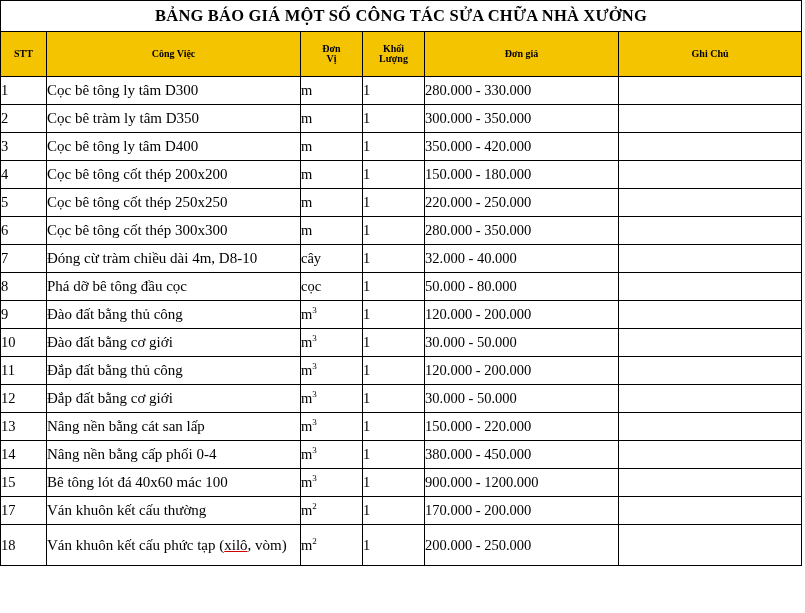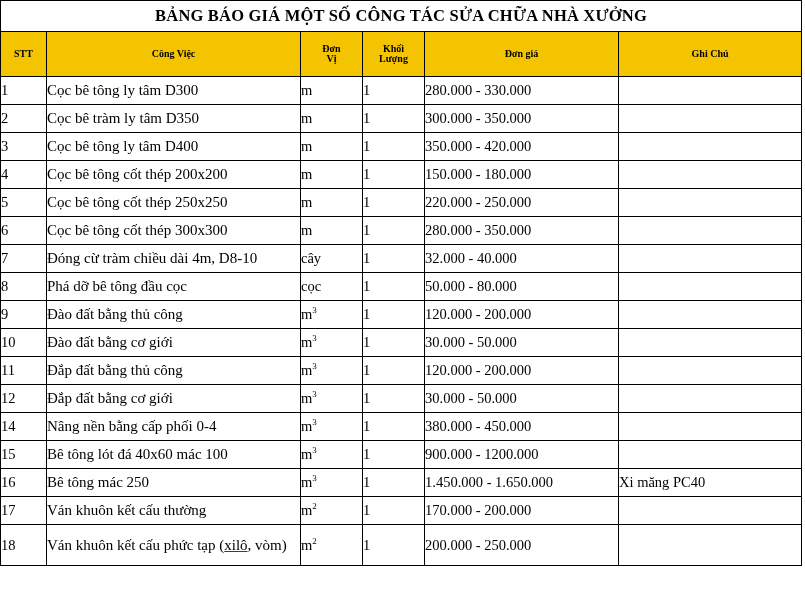--- a/index.html
+++ b/index.html
@@ -215,42 +215,42 @@
       </tr>
       <tr class="row">
         <td class="c-stt">12</td>
         <td class="c-work">Đắp đất bằng cơ giới</td>
         <td class="c-unit"><span>m</span><sup>3</sup></td>
         <td class="c-qty">1</td>
         <td class="c-price">30.000 - 50.000</td>
         <td class="c-note"></td>
       </tr>
       <tr class="row">
+        <td class="c-stt">13</td>
+        <td class="c-work">Nâng nền bằng cát san lấp</td>
+        <td class="c-unit"><span>m</span><sup>3</sup></td>
+        <td class="c-qty">1</td>
+        <td class="c-price">150.000 - 220.000</td>
+        <td class="c-note"></td>
+      </tr>
+      <tr class="row">
         <td class="c-stt">14</td>
         <td class="c-work">Nâng nền bằng cấp phối 0-4</td>
         <td class="c-unit"><span>m</span><sup>3</sup></td>
         <td class="c-qty">1</td>
         <td class="c-price">380.000 - 450.000</td>
         <td class="c-note"></td>
       </tr>
       <tr class="row">
         <td class="c-stt">15</td>
         <td class="c-work">Bê tông lót đá 40x60 mác 100</td>
         <td class="c-unit"><span>m</span><sup>3</sup></td>
         <td class="c-qty">1</td>
         <td class="c-price">900.000 - 1200.000</td>
         <td class="c-note"></td>
-      </tr>
-      <tr class="row">
-        <td class="c-stt">16</td>
-        <td class="c-work">Bê tông mác 250</td>
-        <td class="c-unit"><span>m</span><sup>3</sup></td>
-        <td class="c-qty">1</td>
-        <td class="c-price">1.450.000 - 1.650.000</td>
-        <td class="c-note">Xi măng PC40</td>
       </tr>
       <tr class="row">
         <td class="c-stt">17</td>
         <td class="c-work">Ván khuôn kết cấu thường</td>
         <td class="c-unit"><span>m</span><sup>2</sup></td>
         <td class="c-qty">1</td>
         <td class="c-price">170.000 - 200.000</td>
         <td class="c-note"></td>
       </tr>
       <tr class="row tall">

